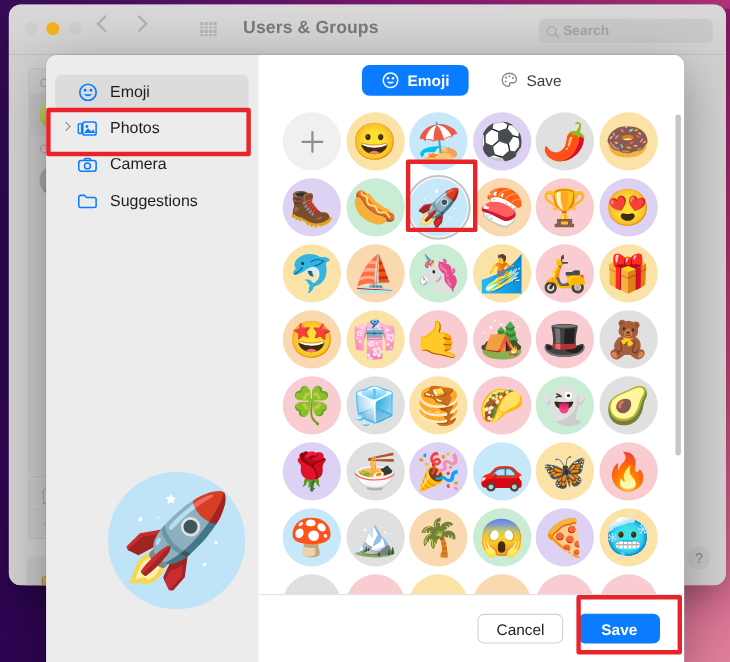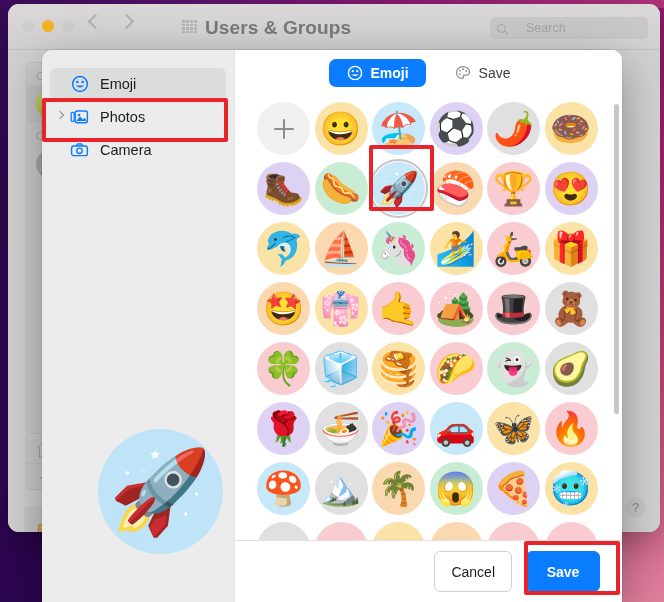--- a/index.html
+++ b/index.html
@@ -73,31 +73,31 @@
     position: absolute; left: 174px; top: 16px;
     width: 15px; height: 13px;
     display: grid;
     grid-template-columns: repeat(4, 1fr);
     grid-template-rows: repeat(4, 1fr);
     gap: 1px;
   }
   .grid-dots i { background: #b6b4b4; border-radius: 0.5px; }
 
   .bg-title {
-    position: absolute; left: 197px; top: 13px;
-    font-size: 19px; font-weight: bold; color: #7a7878;
+    position: absolute; left: 213px; top: 13px;
+    font-size: 16px; font-weight: bold; color: #7a7878;
     letter-spacing: 0.1px;
   }
 
   .bg-search {
     position: absolute; right: 12px; top: 13px;
     width: 158px; height: 22px;
     background: #c9c7c7;
     border-radius: 5px;
-    display: flex; align-items: center; padding-left: 7px; gap: 20px;
+    display: flex; align-items: center; padding-left: 7px; gap: 6px; font-weight: bold;
   }
   .bg-search .mag {
     width: 9px; height: 9px; border: 1.4px solid #a8a6a6;
     border-radius: 50%; position: relative; flex: none;
   }
   .bg-search .mag:after {
     content: ""; position: absolute; right: -3.5px; bottom: -2px;
     width: 4.5px; height: 1.4px; background: #a8a6a6;
     transform: rotate(45deg);
   }
@@ -318,21 +318,21 @@
   }
 
   .footer {
     height: 62px;
     border-top: 1px solid #e2e2e2;
     background: #ffffff;
     display: flex; align-items: center; justify-content: flex-end;
     padding-right: 22px; gap: 14px;
   }
   .btn {
-    height: 41px; min-width: 74px;
+    height: 27px; min-width: 74px;
     border-radius: 6px;
     font-size: 14px;
     display: flex; align-items: center; justify-content: center;
     padding: 0 16px;
   }
   .btn-cancel { background: #fff; border: 1px solid #d2d2d2; color: #1d1d1f; }
   .btn-save { background: #0a7cff; color: #fff; font-weight: bold; border: 1px solid #0a7cff; }
 
   
   .anno {
@@ -465,20 +465,28 @@
           <span class="side-ico">
             <svg width="19" height="18" viewBox="0 0 19 18">
               <rect x="1.6" y="5" width="15.8" height="9.6" rx="2.2" fill="none" stroke="#0a7cff" stroke-width="1.4"></rect>
               <path d="M6.2 5 L7.4 3 H11.6 L12.8 5" fill="none" stroke="#0a7cff" stroke-width="1.4" stroke-linejoin="round"></path>
               <circle cx="9.5" cy="9.8" r="2.7" fill="none" stroke="#0a7cff" stroke-width="1.4"></circle>
             </svg>
           </span>
           <span class="side-label">Camera</span>
         </div>
 
+        <div class="side-item">
+          <span class="side-ico">
+            <svg width="19" height="18" viewBox="0 0 19 18">
+              <path d="M1.6 5.2 a1.6 1.6 0 0 1 1.6-1.6 H7 l1.6 2 h7.2 a1.6 1.6 0 0 1 1.6 1.6 V13 a1.6 1.6 0 0 1 -1.6 1.6 H3.2 A1.6 1.6 0 0 1 1.6 13 Z" fill="none" stroke="#0a7cff" stroke-width="1.4" stroke-linejoin="round"></path>
+            </svg>
+          </span>
+          <span class="side-label">Suggestions</span>
+        </div>
 
       </div>
 
       <div class="preview">
         <span>🚀</span>
       </div>
     </div>
 
     <div class="pane">
 

